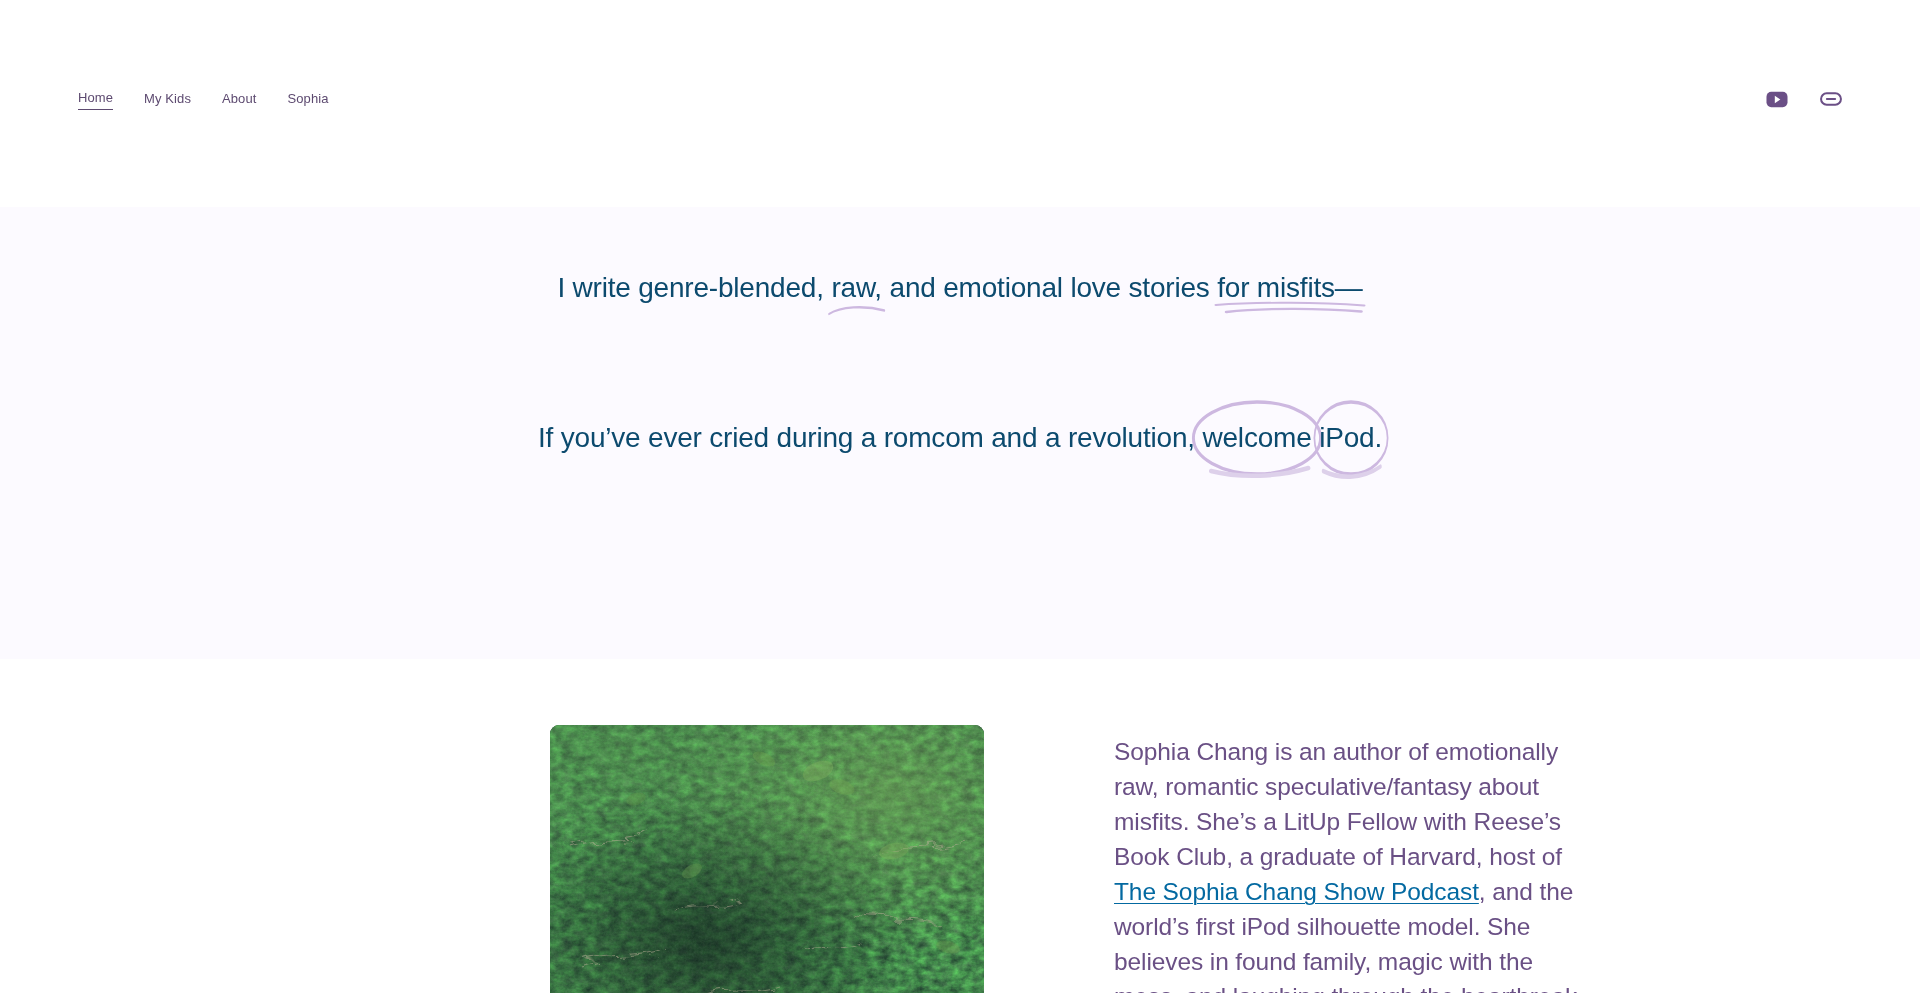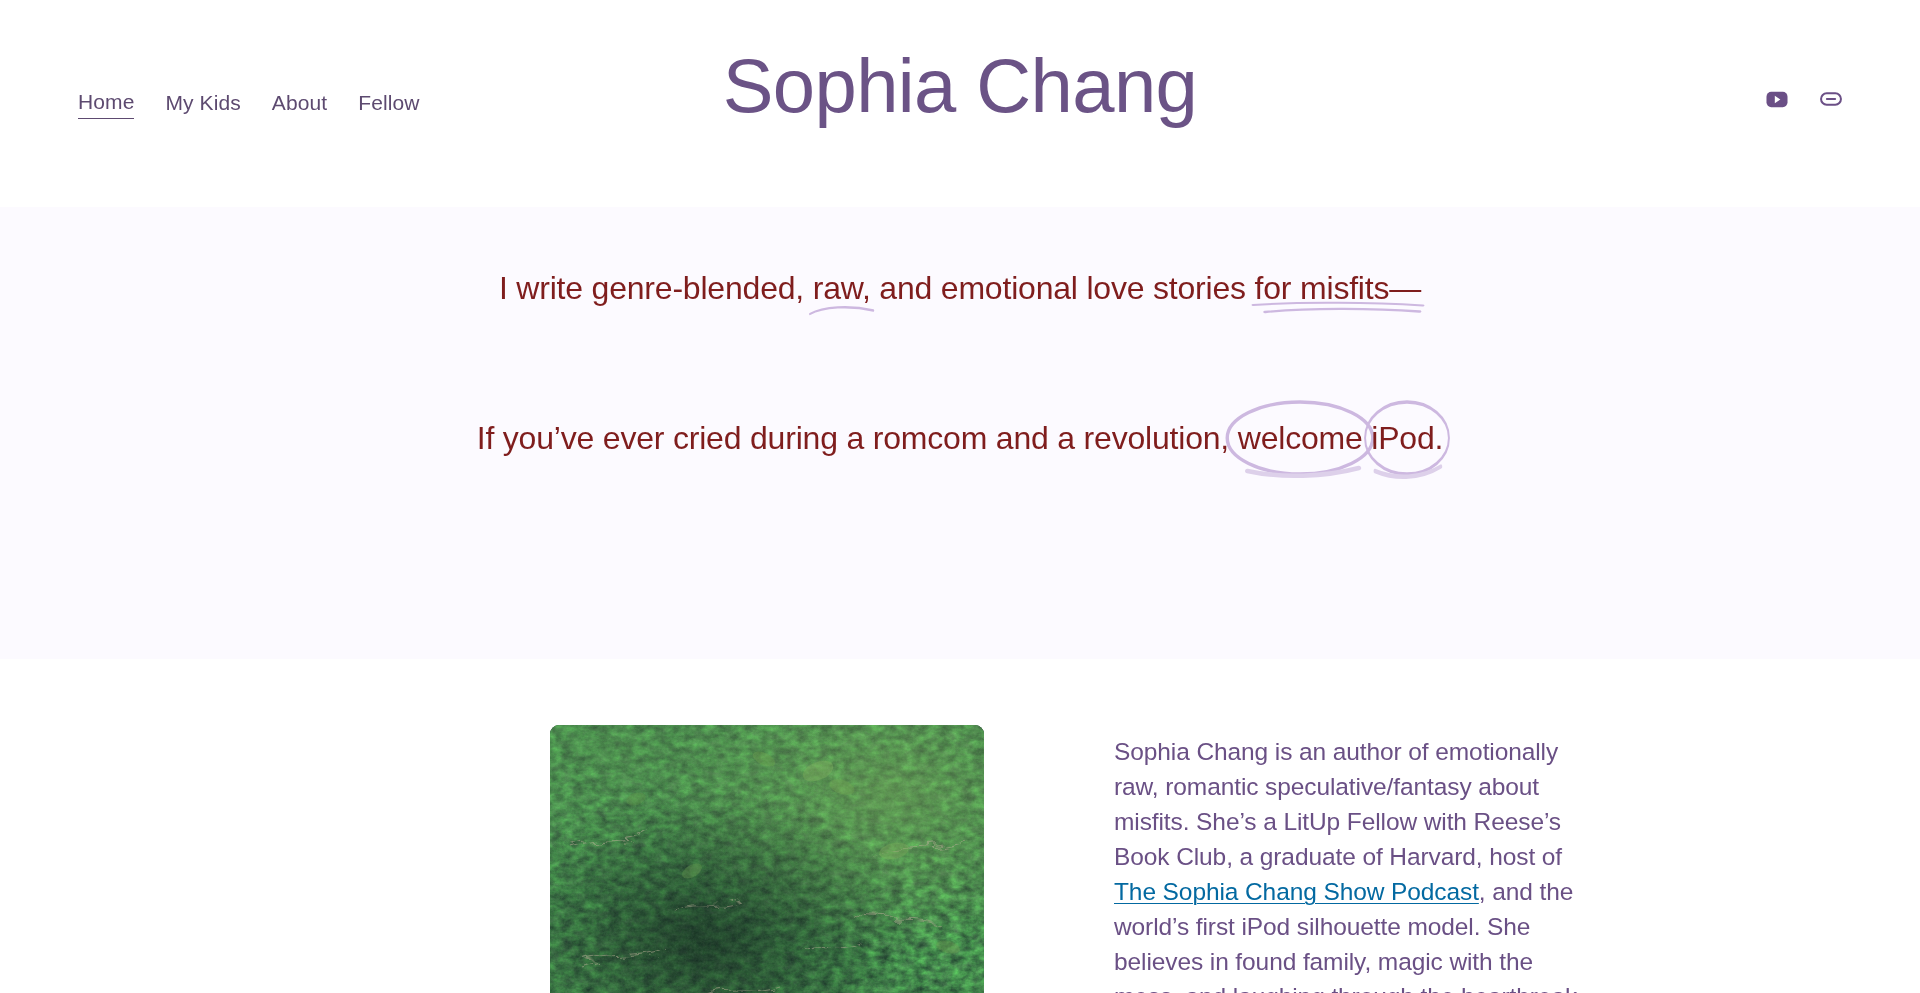--- a/index.html
+++ b/index.html
@@ -28,21 +28,21 @@
   }
 
   .nav {
     display: flex;
     align-items: center;
     gap: 31px;
     margin-top: 90px;
   }
 
   .nav-item {
-    font-size: 21px;
+    font-size: 13px;
     font-weight: 400;
     color: #5d4a70;
     letter-spacing: 0.1px;
     text-decoration: none;
     white-space: nowrap;
     padding-bottom: 4px;
     cursor: pointer;
   }
   .nav-item.active {
     border-bottom: 1.6px solid #5d4a70;
@@ -86,24 +86,24 @@
   }
 
   .hero-inner {
     max-width: 1290px;
     margin: 0 auto;
     text-align: center;
     padding: 0 40px;
   }
 
   .hero-text {
-    font-size: 32px;
+    font-size: 28px;
     line-height: 50px;
     font-weight: 400;
-    color: #7f1d1d;
+    color: #0c4a6e;
     letter-spacing: -0.2px;
   }
 
   .hero-text .bold { font-weight: 700; }
   .hero-text .ital { }
 
   
   .mark {
     position: relative;
     display: inline-block;
@@ -170,24 +170,23 @@
 </style>
 </head>
 <body>
 
 <header class="site-header">
 
   <nav class="nav">
     <a class="nav-item active">Home</a>
     <a class="nav-item">My Kids</a>
     <a class="nav-item">About</a>
-    <a class="nav-item">Fellow</a>
+    <a class="nav-item">Sophia</a>
   </nav>
 
-  <h1 class="site-title">Sophia Chang</h1>
 
   <div class="social">
     <span class="social-icon">
       <svg width="23" height="17" viewBox="0 0 23 17">
         <rect x="0.5" y="0.5" width="22" height="16" rx="5" fill="#6b4f86"></rect>
         <path d="M9.2 4.7 L15 8.5 L9.2 12.3 Z" fill="#ffffff"></path>
       </svg>
     </span>
     <span class="social-icon">
       <svg width="23" height="14" viewBox="0 0 23 14">

